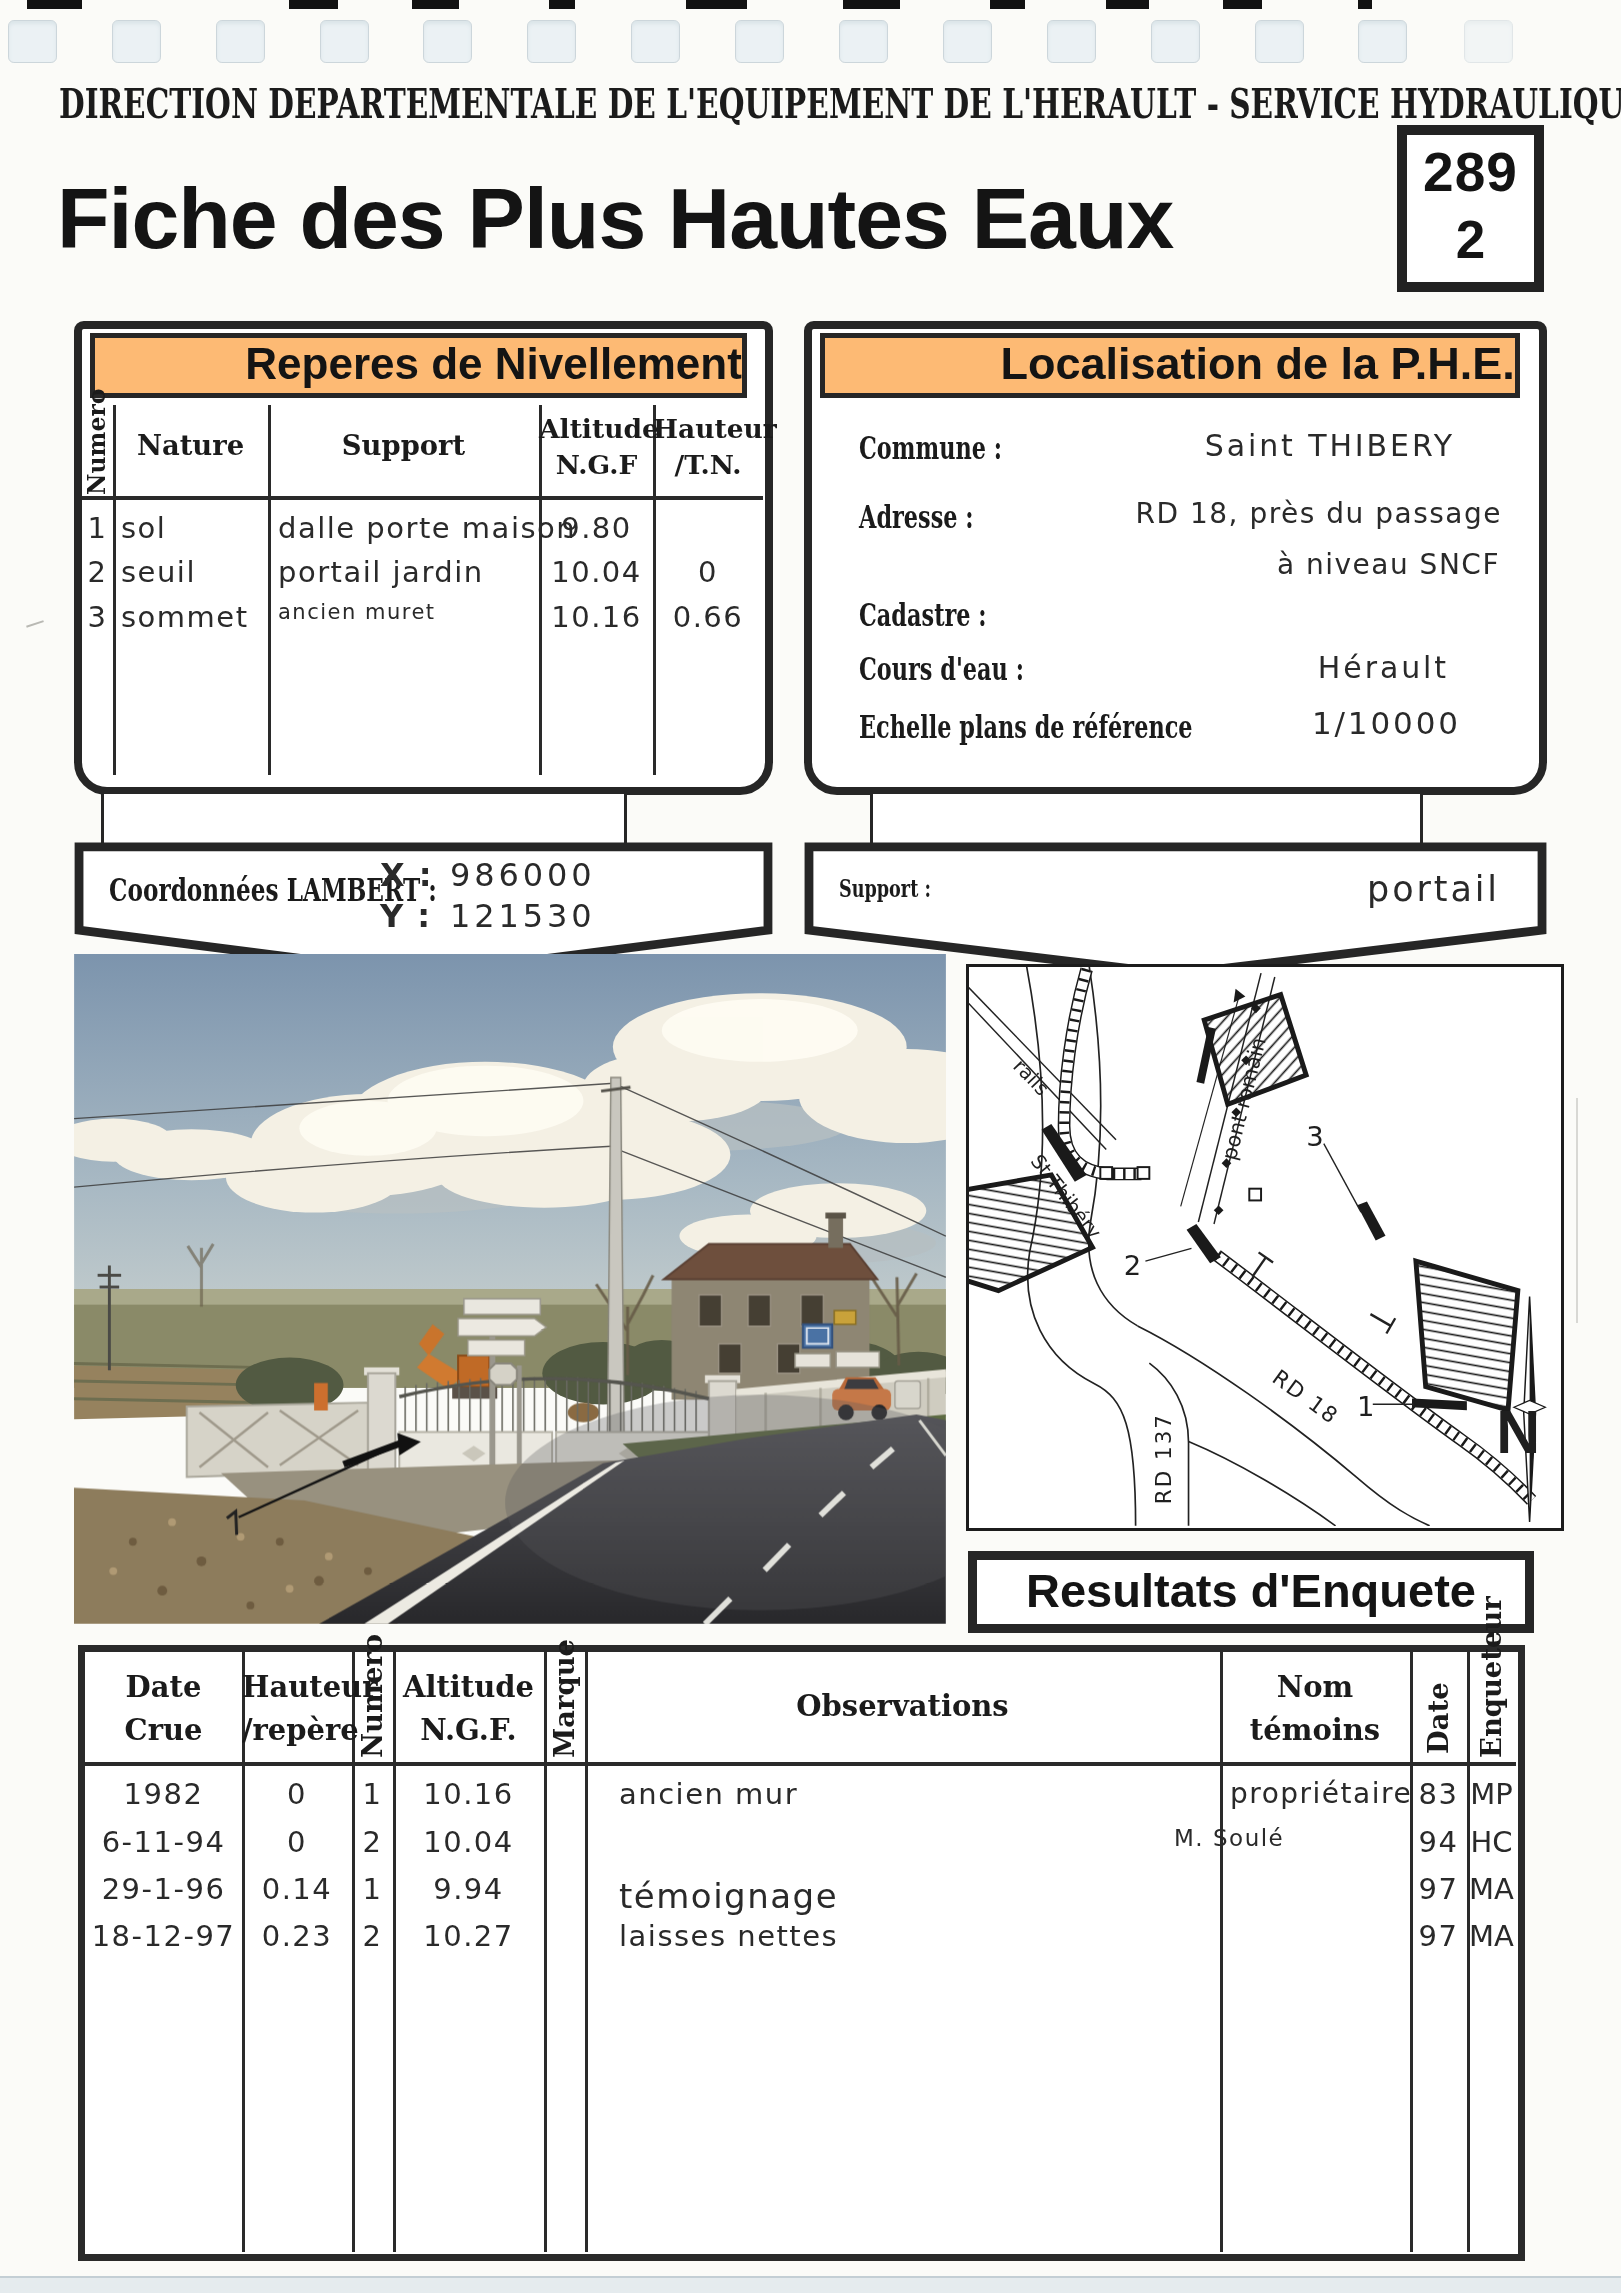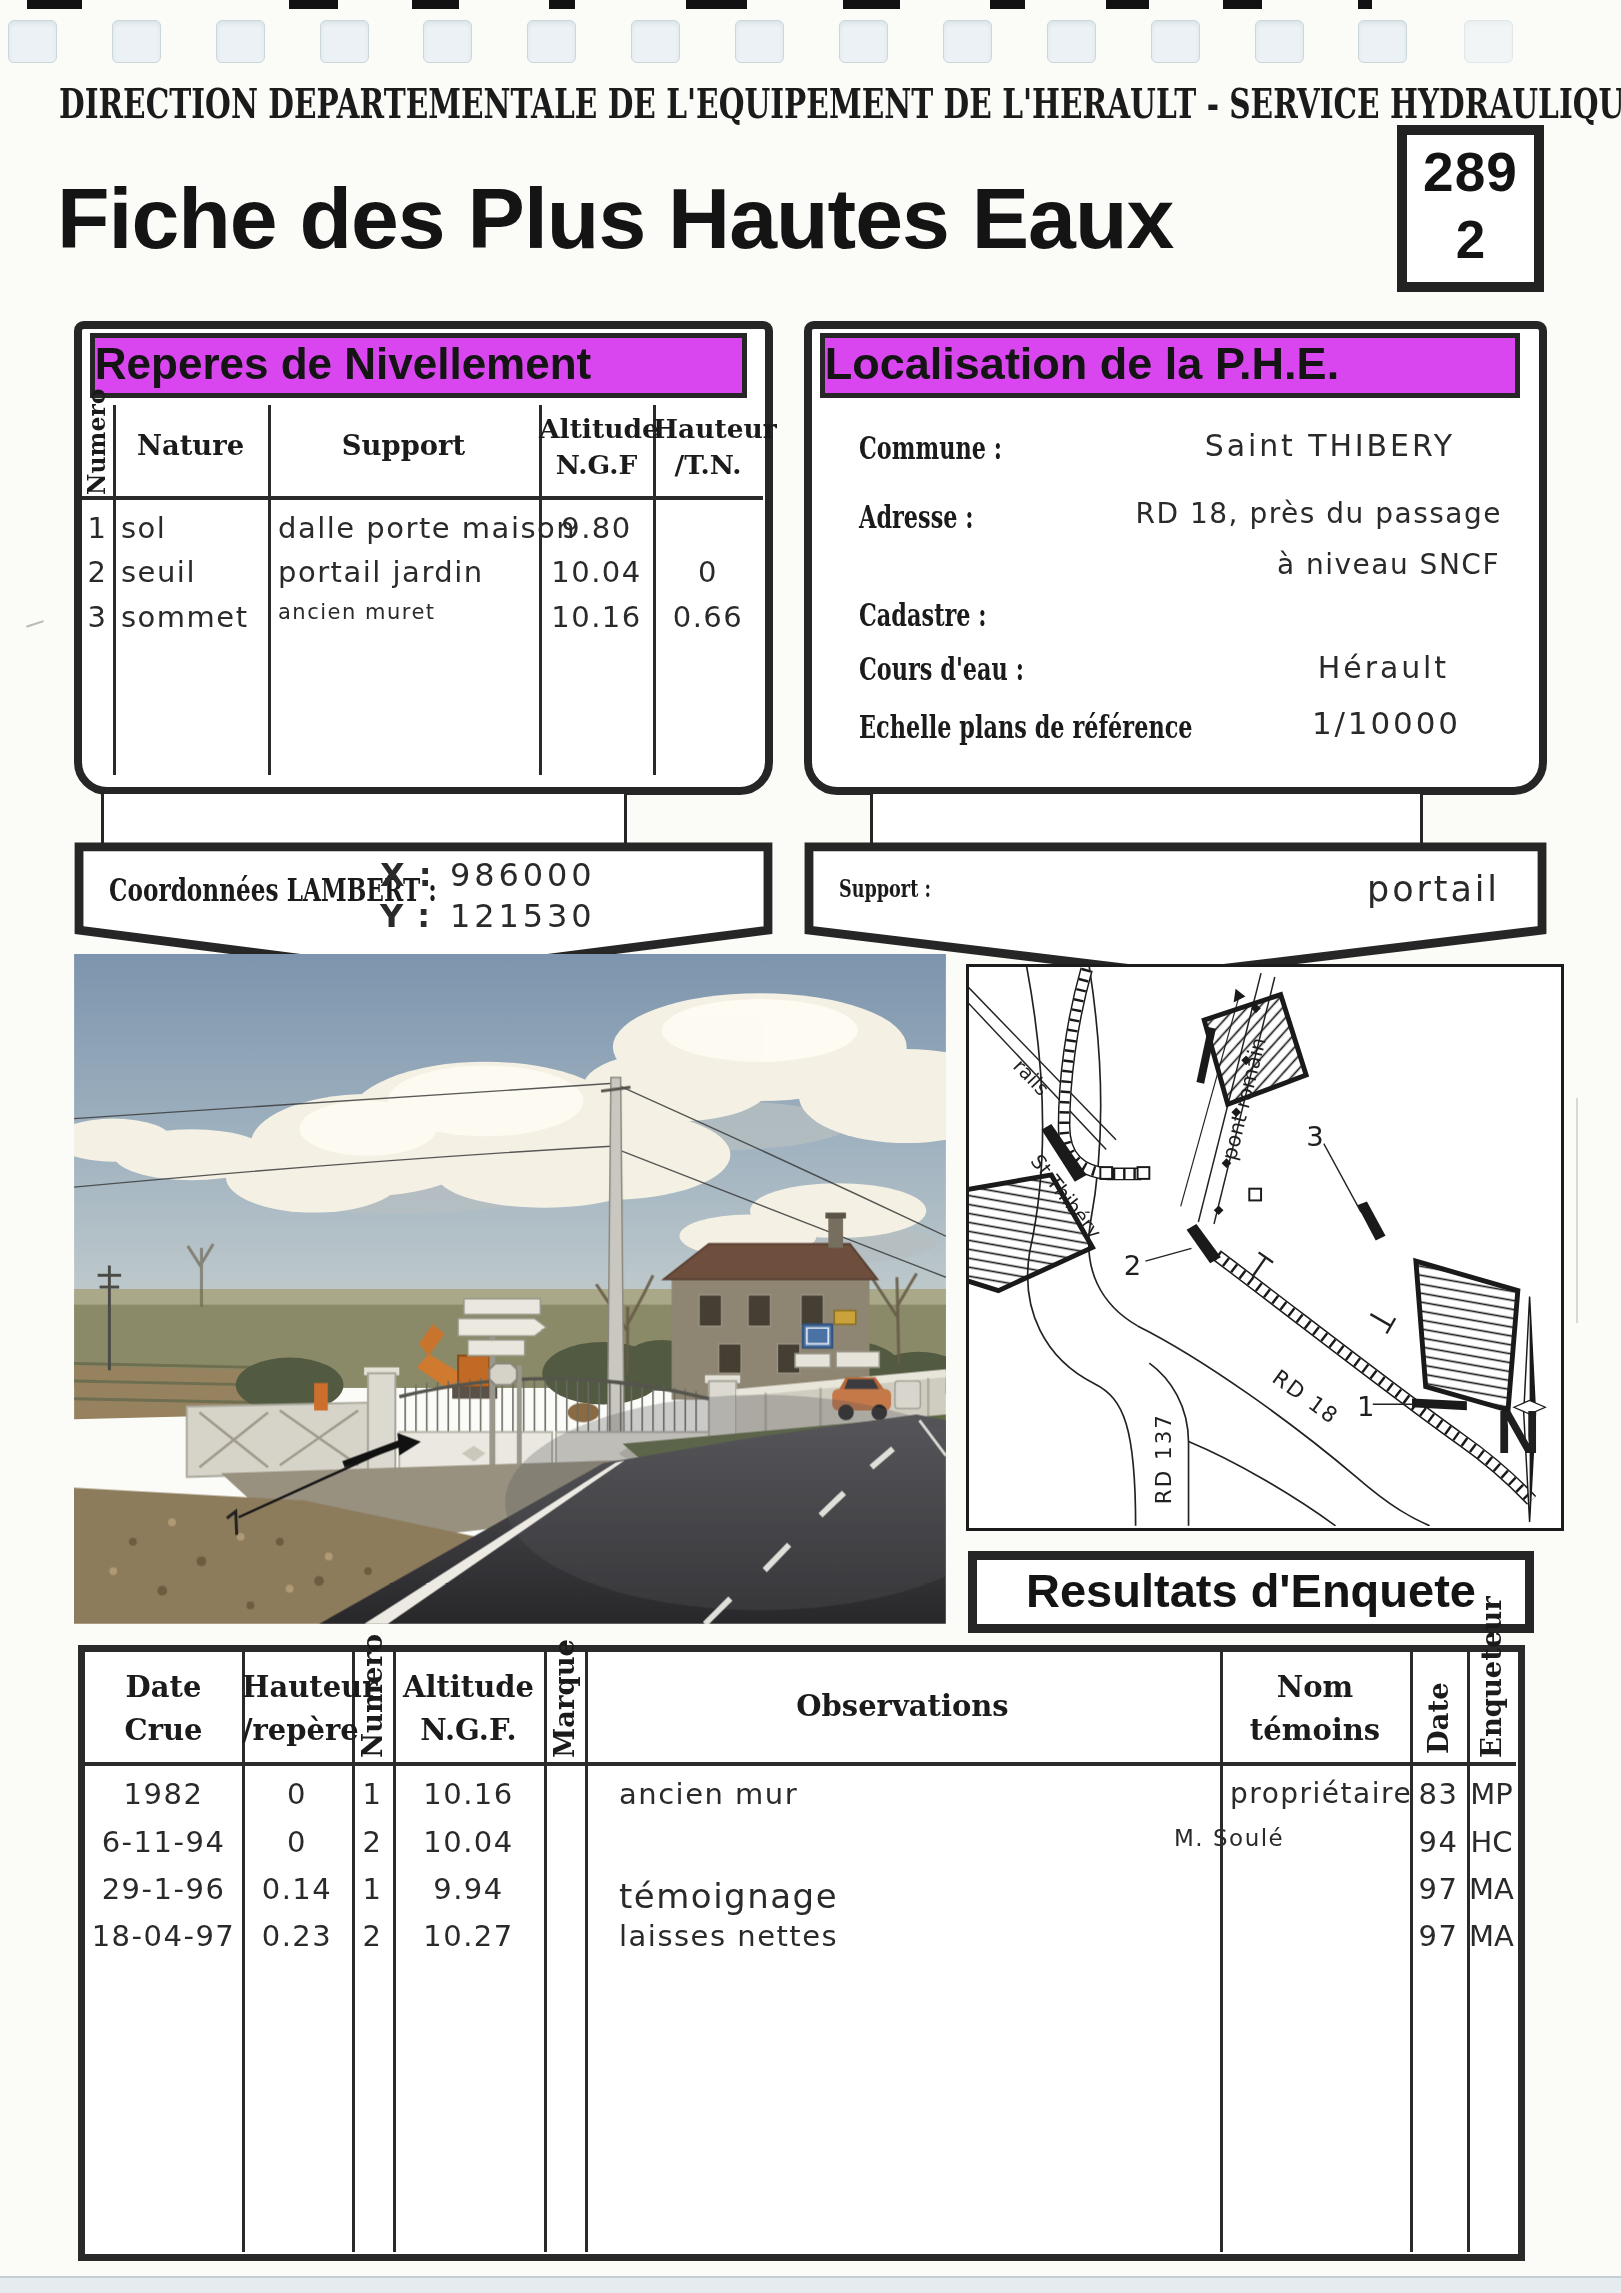--- a/index.html
+++ b/index.html
@@ -6,21 +6,21 @@
   html,body{width:1621px;height:2294px}
   body{position:relative;background:#fbfbf8;font-family:"Liberation Sans",sans-serif;color:#1c1c1c;overflow:hidden}
   .abs{position:absolute}
   .stencil{font-family:"DejaVu Serif",serif;font-weight:bold;color:#1b1b1b}
   .squish{display:inline-block;transform:scale(0.8,1.1);transform-origin:left center;white-space:nowrap}
   .plotter{font-family:"DejaVu Sans",sans-serif;color:#2a2a2a;letter-spacing:1.5px;white-space:nowrap}
   .btitle{font-family:"Liberation Sans",sans-serif;font-weight:bold;color:#141414}
   .hole{position:absolute;top:19.6px;width:49px;height:43px;background:#ebf1f4;border:1px solid #ccd6db;border-radius:5.9px;box-shadow:inset 0 2.9px 3.9px #dbe5e9}
   .dash{position:absolute;top:0;height:8.8px;background:#121212}
   .panel{position:absolute;background:#ffffff;border:8.8px solid #262626;border-radius:9.8px 9.8px 33px 33px}
-  .ptitle{position:absolute;border:5.9px solid #262626;background:#d946ef;text-align:left}
+  .ptitle{position:absolute;border:5.9px solid #262626;background:#fdba74;text-align:right}
   .vline{position:absolute;width:2.9px;background:#2a2a2a}
   .hline{position:absolute;height:2.9px;background:#2a2a2a}
   .vtext{writing-mode:vertical-rl;transform:rotate(180deg);text-align:center}
   .stub{position:absolute;border-left:3.9px solid #262626;border-right:3.9px solid #262626;border-top:3.9px solid #262626;background:#fff}
   .banner{position:absolute}
   .cell{position:absolute;overflow:visible}
   .ctr{text-align:center}
 </style>
 </head>
 <body>
@@ -529,21 +529,21 @@
 
   <div class="cell plotter ctr" style="left:0;top:220px;width:157px;font-size:29px">29-1-96</div>
   <div class="cell plotter ctr" style="left:157px;top:220px;width:110px;font-size:29px">0.14</div>
   <div class="cell plotter ctr" style="left:267px;top:220px;width:41px;font-size:29px">1</div>
   <div class="cell plotter ctr" style="left:308px;top:220px;width:151px;font-size:29px">9.94</div>
   <div class="cell plotter" style="left:534px;top:224px;font-size:34px">témoignage</div>
   <div class="cell plotter" style="left:1145px;top:220px;font-size:28px"></div>
   <div class="cell plotter ctr" style="left:1325px;top:220px;width:57px;font-size:29px">97</div>
   <div class="cell plotter ctr" style="left:1382px;top:220px;width:49px;font-size:29px;letter-spacing:0">MA</div>
 
-  <div class="cell plotter ctr" style="left:0;top:267px;width:157px;font-size:29px">18-04-97</div>
+  <div class="cell plotter ctr" style="left:0;top:267px;width:157px;font-size:29px">18-12-97</div>
   <div class="cell plotter ctr" style="left:157px;top:267px;width:110px;font-size:29px">0.23</div>
   <div class="cell plotter ctr" style="left:267px;top:267px;width:41px;font-size:29px">2</div>
   <div class="cell plotter ctr" style="left:308px;top:267px;width:151px;font-size:29px">10.27</div>
   <div class="cell plotter" style="left:534px;top:267px;font-size:29px">laisses nettes</div>
   <div class="cell plotter" style="left:1145px;top:267px;font-size:28px"></div>
   <div class="cell plotter ctr" style="left:1325px;top:267px;width:57px;font-size:29px">97</div>
   <div class="cell plotter ctr" style="left:1382px;top:267px;width:49px;font-size:29px;letter-spacing:0">MA</div>
 </div>
 
 

